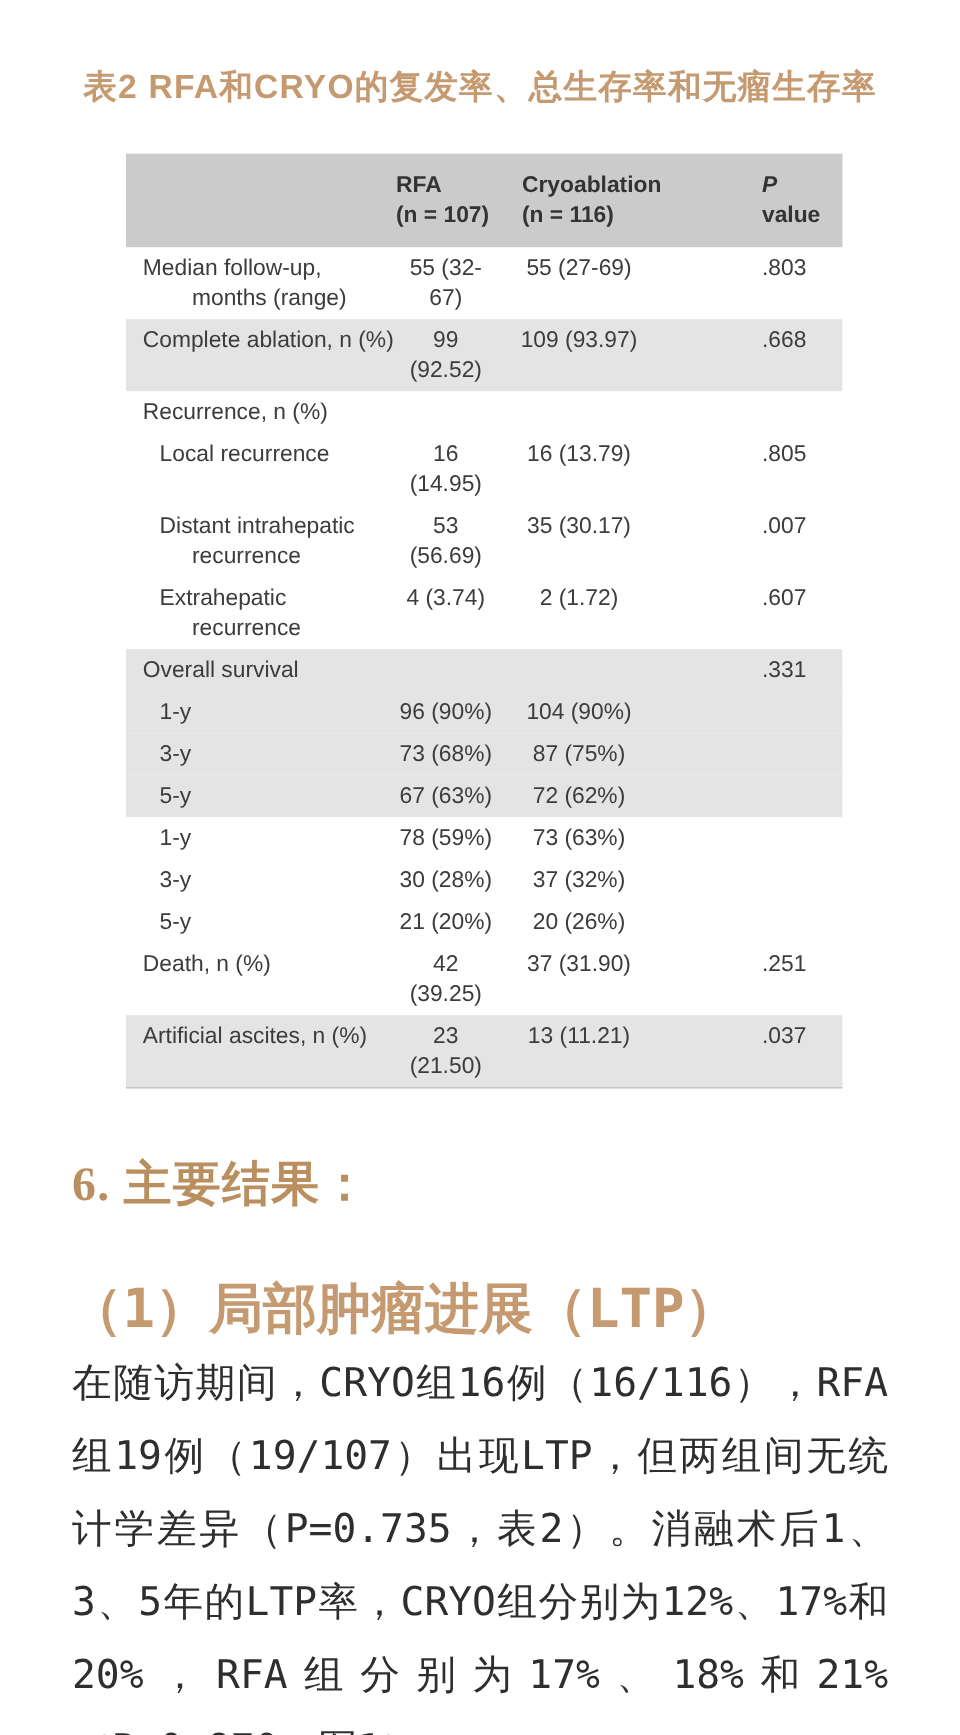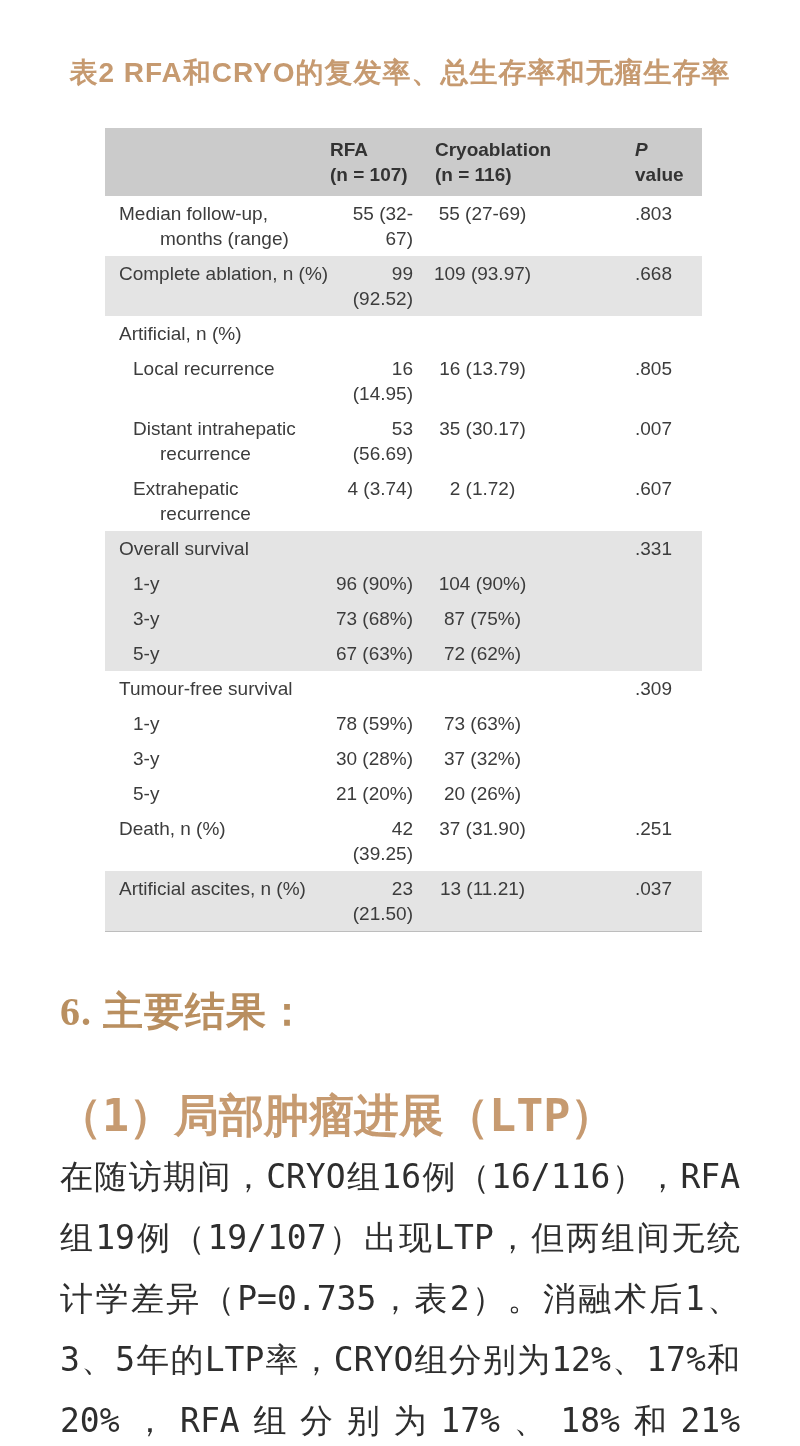--- a/index.html
+++ b/index.html
@@ -29,28 +29,28 @@
     font-size:19px;line-height:25px;
     color:var(--table-text);
   }
   table.results th,table.results td{box-sizing:border-box;overflow:visible;}
   thead th{
     background:var(--header-bg);
     font-weight:bold;text-align:left;vertical-align:middle;
     padding:9px 0;white-space:nowrap;
     color:#333;
   }
-  thead tr{height:68px;}
+  thead tr{height:78px;}
   th.c-cryo{padding-left:10px;}
   th.c-p{padding-left:95px;}
   th.c-p .line1{font-style:italic;}
   td{vertical-align:top;padding:5px 0;}
   tr.shade td{background:var(--stripe-bg);}
   tbody tr:last-child td{border-bottom:1px solid #bdbdbd;}
-  td.c-rfa{text-align:right;padding-right:12px;}
+  td.c-rfa{text-align:center;padding-right:12px;}
   td.c-cryo{text-align:center;}
   td.c-p{text-align:left;padding-left:95px;}
   .lbl0{display:block;padding-left:55px;text-indent:-41px;}
   .lbl1{display:block;padding-left:55px;text-indent:-27px;}
   .section-heading{
     margin:58px 0 0 60px;
     font-family:"Liberation Serif","DejaVu Serif",serif;
     font-size:40px;line-height:44px;font-weight:bold;letter-spacing:1px;
     color:var(--serif-tan);
   }
@@ -101,21 +101,21 @@
       <tr class="shade">
         <td class="c-label">
           <span class="lbl0">Complete ablation, n (%)</span>
         </td>
         <td class="c-rfa">99 (92.52)</td>
         <td class="c-cryo">109 (93.97)</td>
         <td class="c-p">.668</td>
       </tr>
       <tr>
         <td class="c-label">
-          <span class="lbl0">Artificial, n (%)</span>
+          <span class="lbl0">Recurrence, n (%)</span>
         </td>
         <td class="c-rfa"></td>
         <td class="c-cryo"></td>
         <td class="c-p"></td>
       </tr>
       <tr>
         <td class="c-label">
           <span class="lbl1">Local recurrence</span>
         </td>
         <td class="c-rfa">16 (14.95)</td>
@@ -165,28 +165,20 @@
       <tr class="shade">
         <td class="c-label">
           <span class="lbl1">5-y</span>
         </td>
         <td class="c-rfa">67 (63%)</td>
         <td class="c-cryo">72 (62%)</td>
         <td class="c-p"></td>
       </tr>
       <tr>
         <td class="c-label">
-          <span class="lbl0">Tumour-free survival</span>
-        </td>
-        <td class="c-rfa"></td>
-        <td class="c-cryo"></td>
-        <td class="c-p">.309</td>
-      </tr>
-      <tr>
-        <td class="c-label">
           <span class="lbl1">1-y</span>
         </td>
         <td class="c-rfa">78 (59%)</td>
         <td class="c-cryo">73 (63%)</td>
         <td class="c-p"></td>
       </tr>
       <tr>
         <td class="c-label">
           <span class="lbl1">3-y</span>
         </td>

